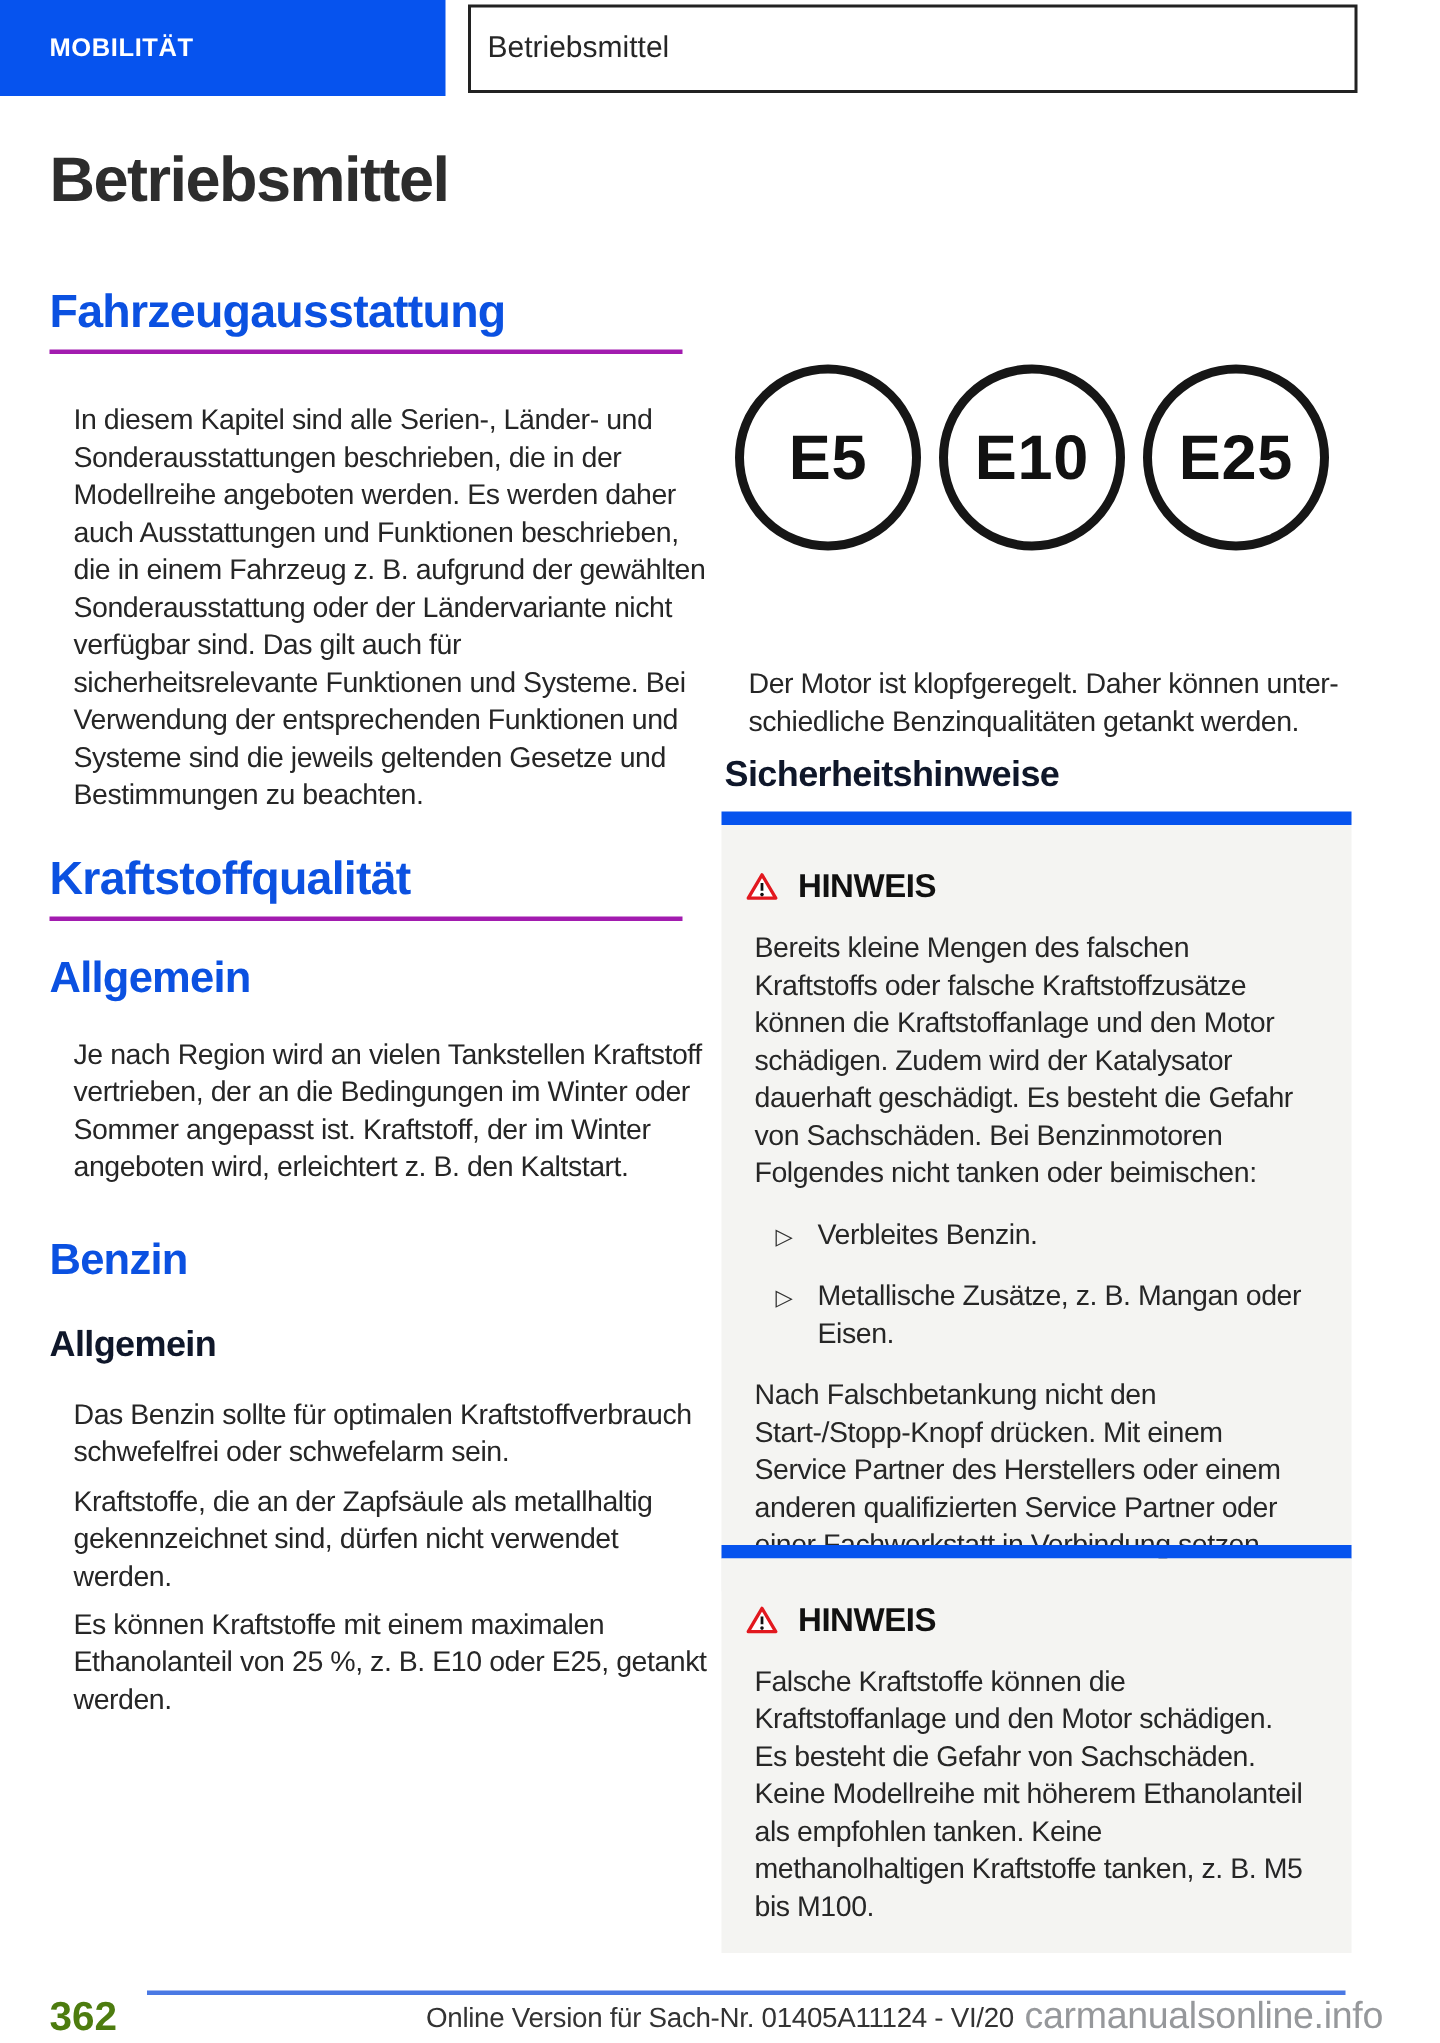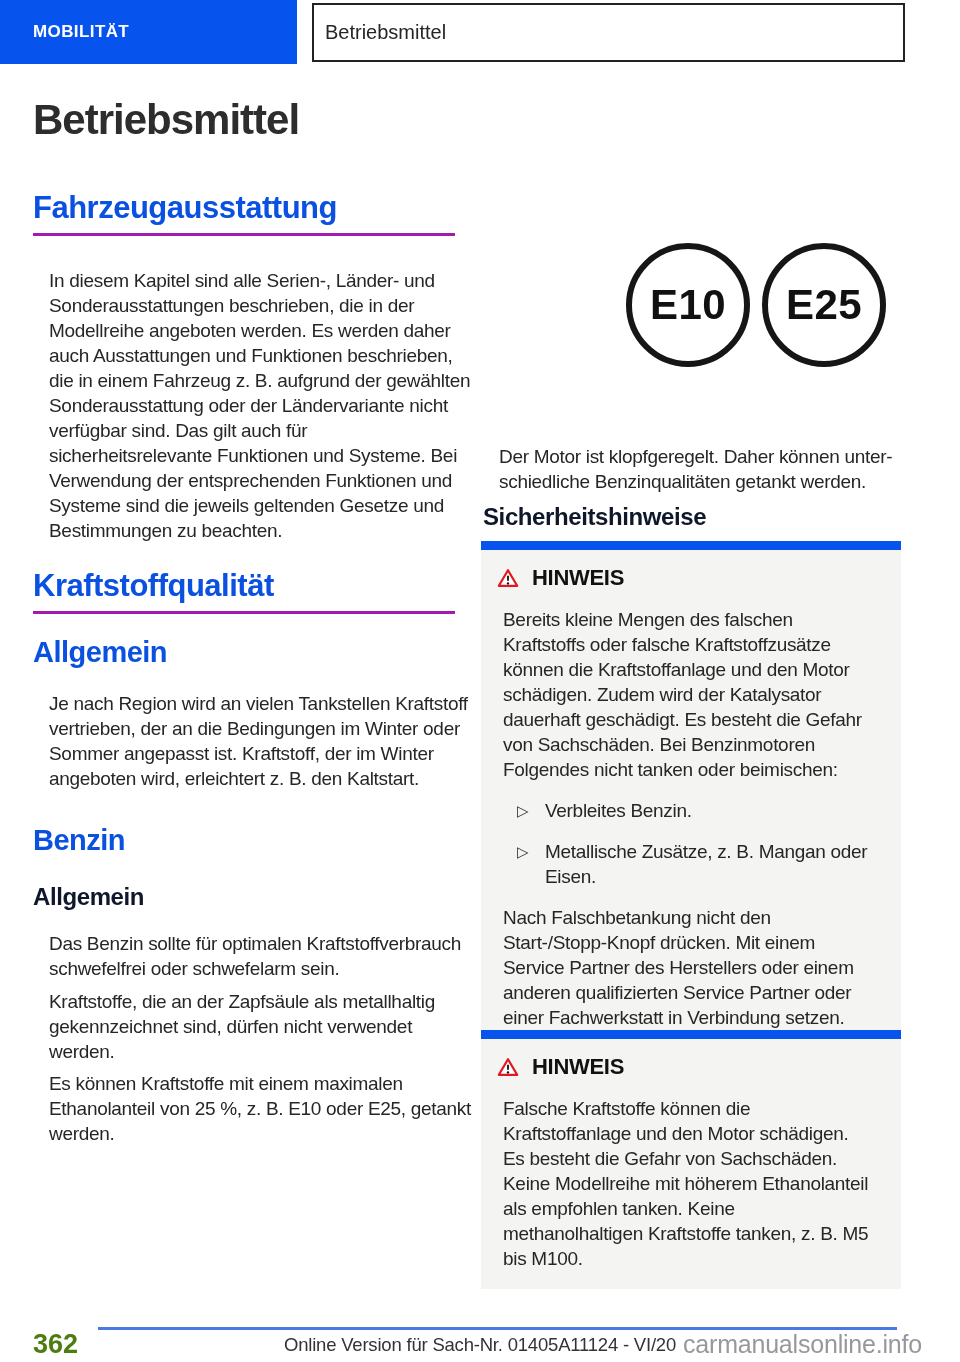--- a/index.html
+++ b/index.html
@@ -55,21 +55,21 @@
   #badge-e5{left:0;}
   #badge-e10{left:136px;align-items:center;}
   #badge-e25{left:272px;}
   #p-motor{top:428px;}
   #h4-sicherheit{top:503px;}
   
   .notice{position:absolute;left:481px;width:420px;}
   #notice1{top:541px;}
   #notice2{top:1030px;}
   .notice-bar{height:9px;background:#0653ee;}
-  .notice-body{background:#f4f4f2;padding:15px 14px 18px 6px;}
+  .notice-body{background:#f4f4f2;padding:28px 14px 18px 6px;}
   .notice-head{display:flex;align-items:center;gap:13px;padding-left:10px;margin-bottom:10px;}
   .notice-head .label{font-size:22px;font-weight:bold;color:#111111;letter-spacing:-.3px;}
   .warning-icon{width:22px;height:20px;flex:0 0 auto;}
   .notice p{margin-bottom:9px;}
   .notice p:last-child{margin-bottom:0;}
   .notice ul{list-style:none;margin:0 0 9px 0;padding:0;}
   .notice li{position:relative;padding-left:42px;margin-bottom:9px;}
   .notice li .bullet{
     position:absolute;left:14px;top:1px;font-size:15px;color:#2f2f2f;
     font-family:"DejaVu Sans", sans-serif;
@@ -108,20 +108,23 @@
 
   <h3 id="h3-benzin" class="lc">Benzin</h3>
 
   <h4 id="h4-allgemein2" class="lc">Allgemein</h4>
 
   <p id="p-benzin1" class="lc body">Das Benzin sollte für optimalen Kraftstoffver­brauch schwefelfrei oder schwefelarm sein.</p>
   <p id="p-benzin2" class="lc body">Kraftstoffe, die an der Zapfsäule als metallhaltig gekennzeichnet sind, dürfen nicht verwendet werden.</p>
   <p id="p-benzin3" class="lc body">Es können Kraftstoffe mit einem maximalen Ethanolanteil von 25 %, z. B. E10 oder E25, ge­tankt werden.</p>
 
   <div class="badges">
+    <div id="badge-e5" class="badge">
+      <span>E5</span>
+    </div>
     <div id="badge-e10" class="badge">
       <span>E10</span>
     </div>
     <div id="badge-e25" class="badge">
       <span>E25</span>
     </div>
   </div>
 
   <p id="p-motor" class="rc body">Der Motor ist klopfgeregelt. Daher können unter­schiedliche Benzinqualitäten getankt werden.</p>
 

